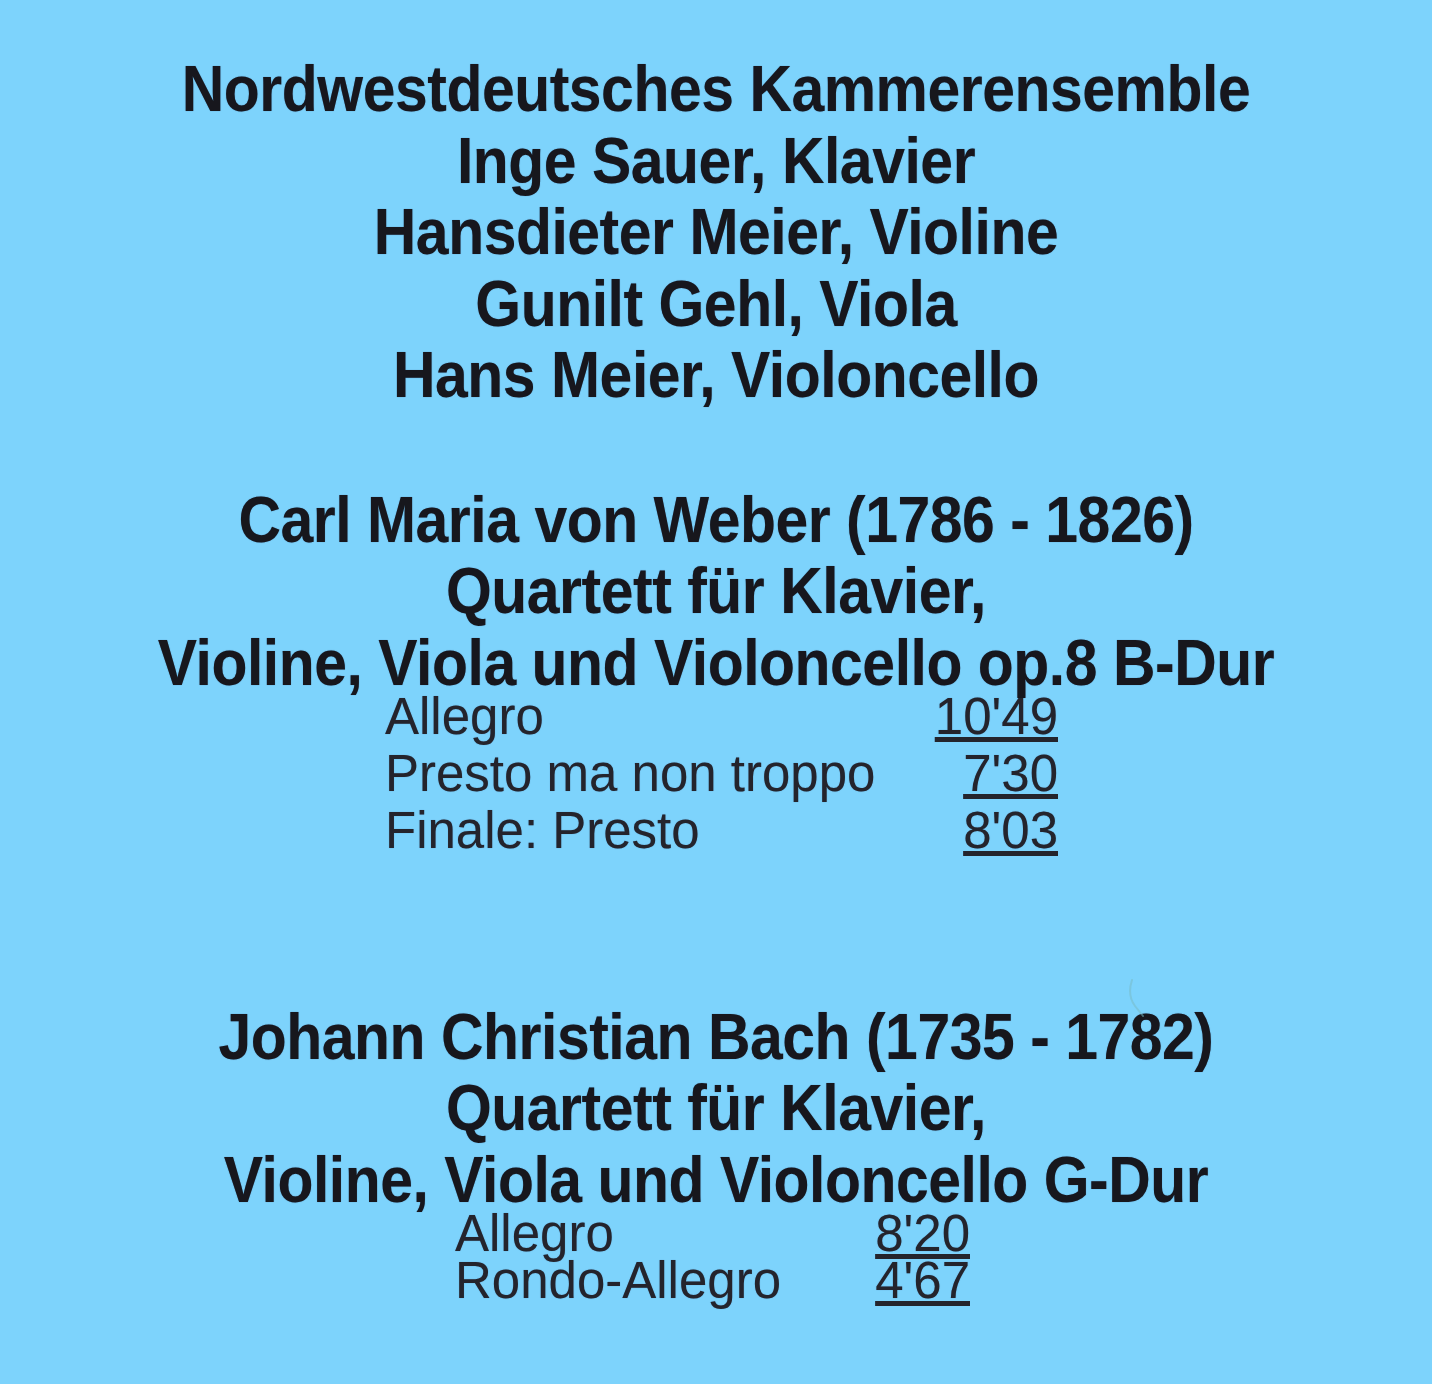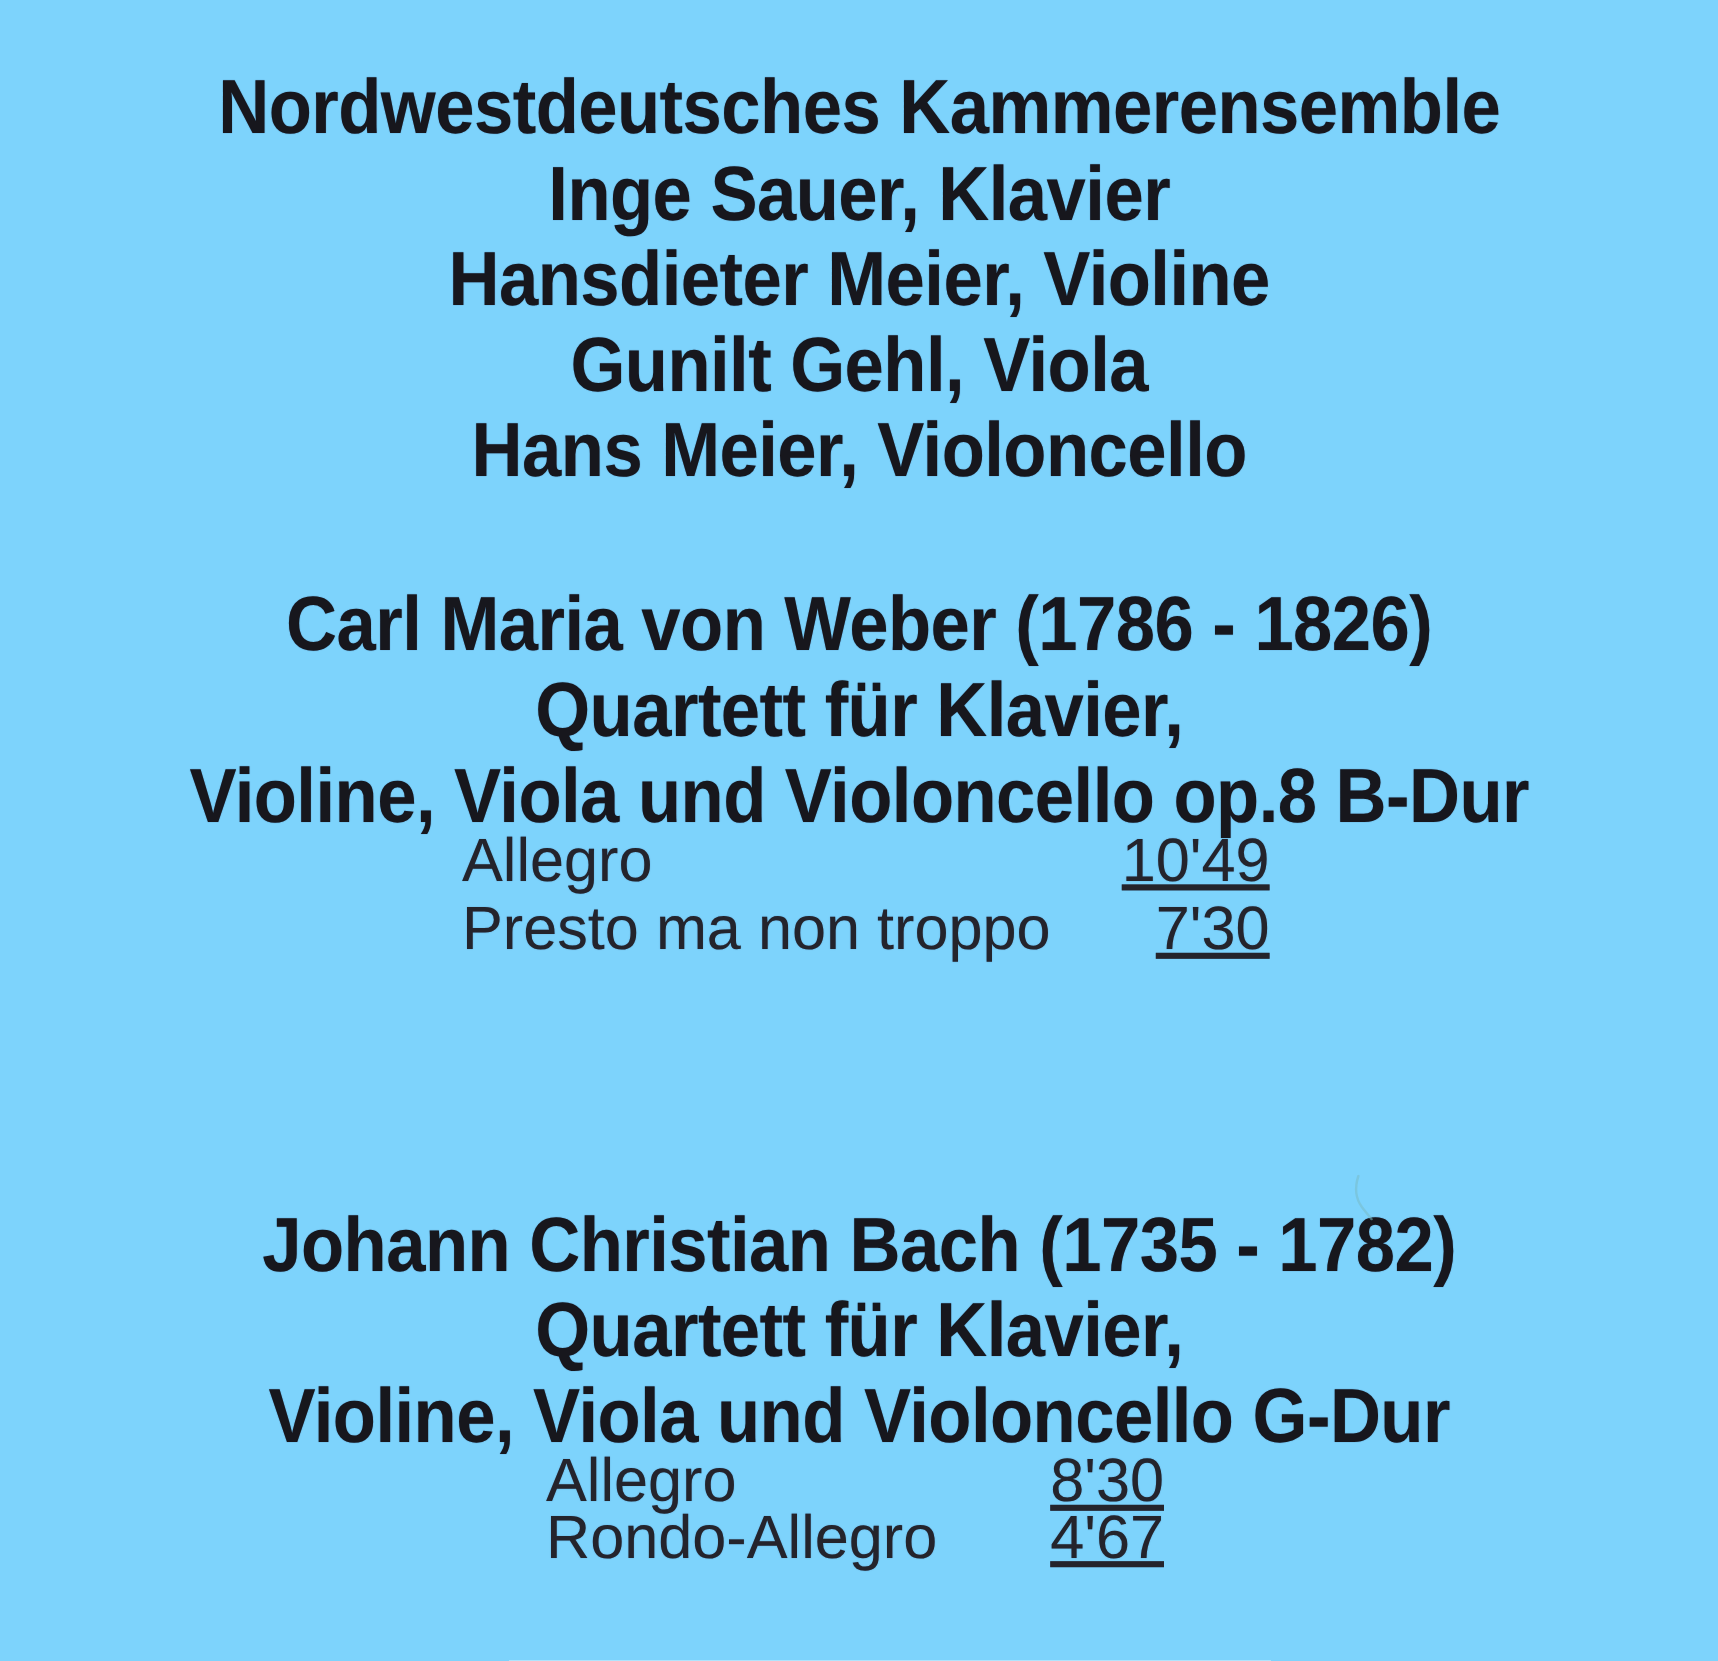--- a/index.html
+++ b/index.html
@@ -78,30 +78,34 @@
 
   <div class="tracks tracks-weber" style="top:688px; left:385px; width:673px">
     <div class="trow">
       <span class="tname">Allegro</span>
       <span class="ttime">10'49</span>
     </div>
     <div class="trow">
       <span class="tname">Presto ma non troppo</span>
       <span class="ttime">7'30</span>
     </div>
+    <div class="trow">
+      <span class="tname">Finale: Presto</span>
+      <span class="ttime">8'03</span>
+    </div>
   </div>
 
   <div class="hline" style="top:1002px">Johann Christian Bach (1735 - 1782)</div>
   <div class="hline" style="top:1073px">Quartett für Klavier,</div>
   <div class="hline" style="top:1145px">Violine, Viola und Violoncello G-Dur</div>
 
   <div class="tracks tracks-bach" style="top:1210px; left:455px; width:515px">
     <div class="trow">
       <span class="tname">Allegro</span>
-      <span class="ttime">8'30</span>
+      <span class="ttime">8'20</span>
     </div>
     <div class="trow">
       <span class="tname">Rondo-Allegro</span>
       <span class="ttime">4'67</span>
     </div>
   </div>
 
   <svg class="scratch" viewBox="0 0 20 38">
     <path d="M6,1 Q1,16 9,27 Q13,32 17,37" fill="none" stroke="rgba(121,188,198,0.55)" stroke-width="2" stroke-linecap="round"></path>
   </svg>

